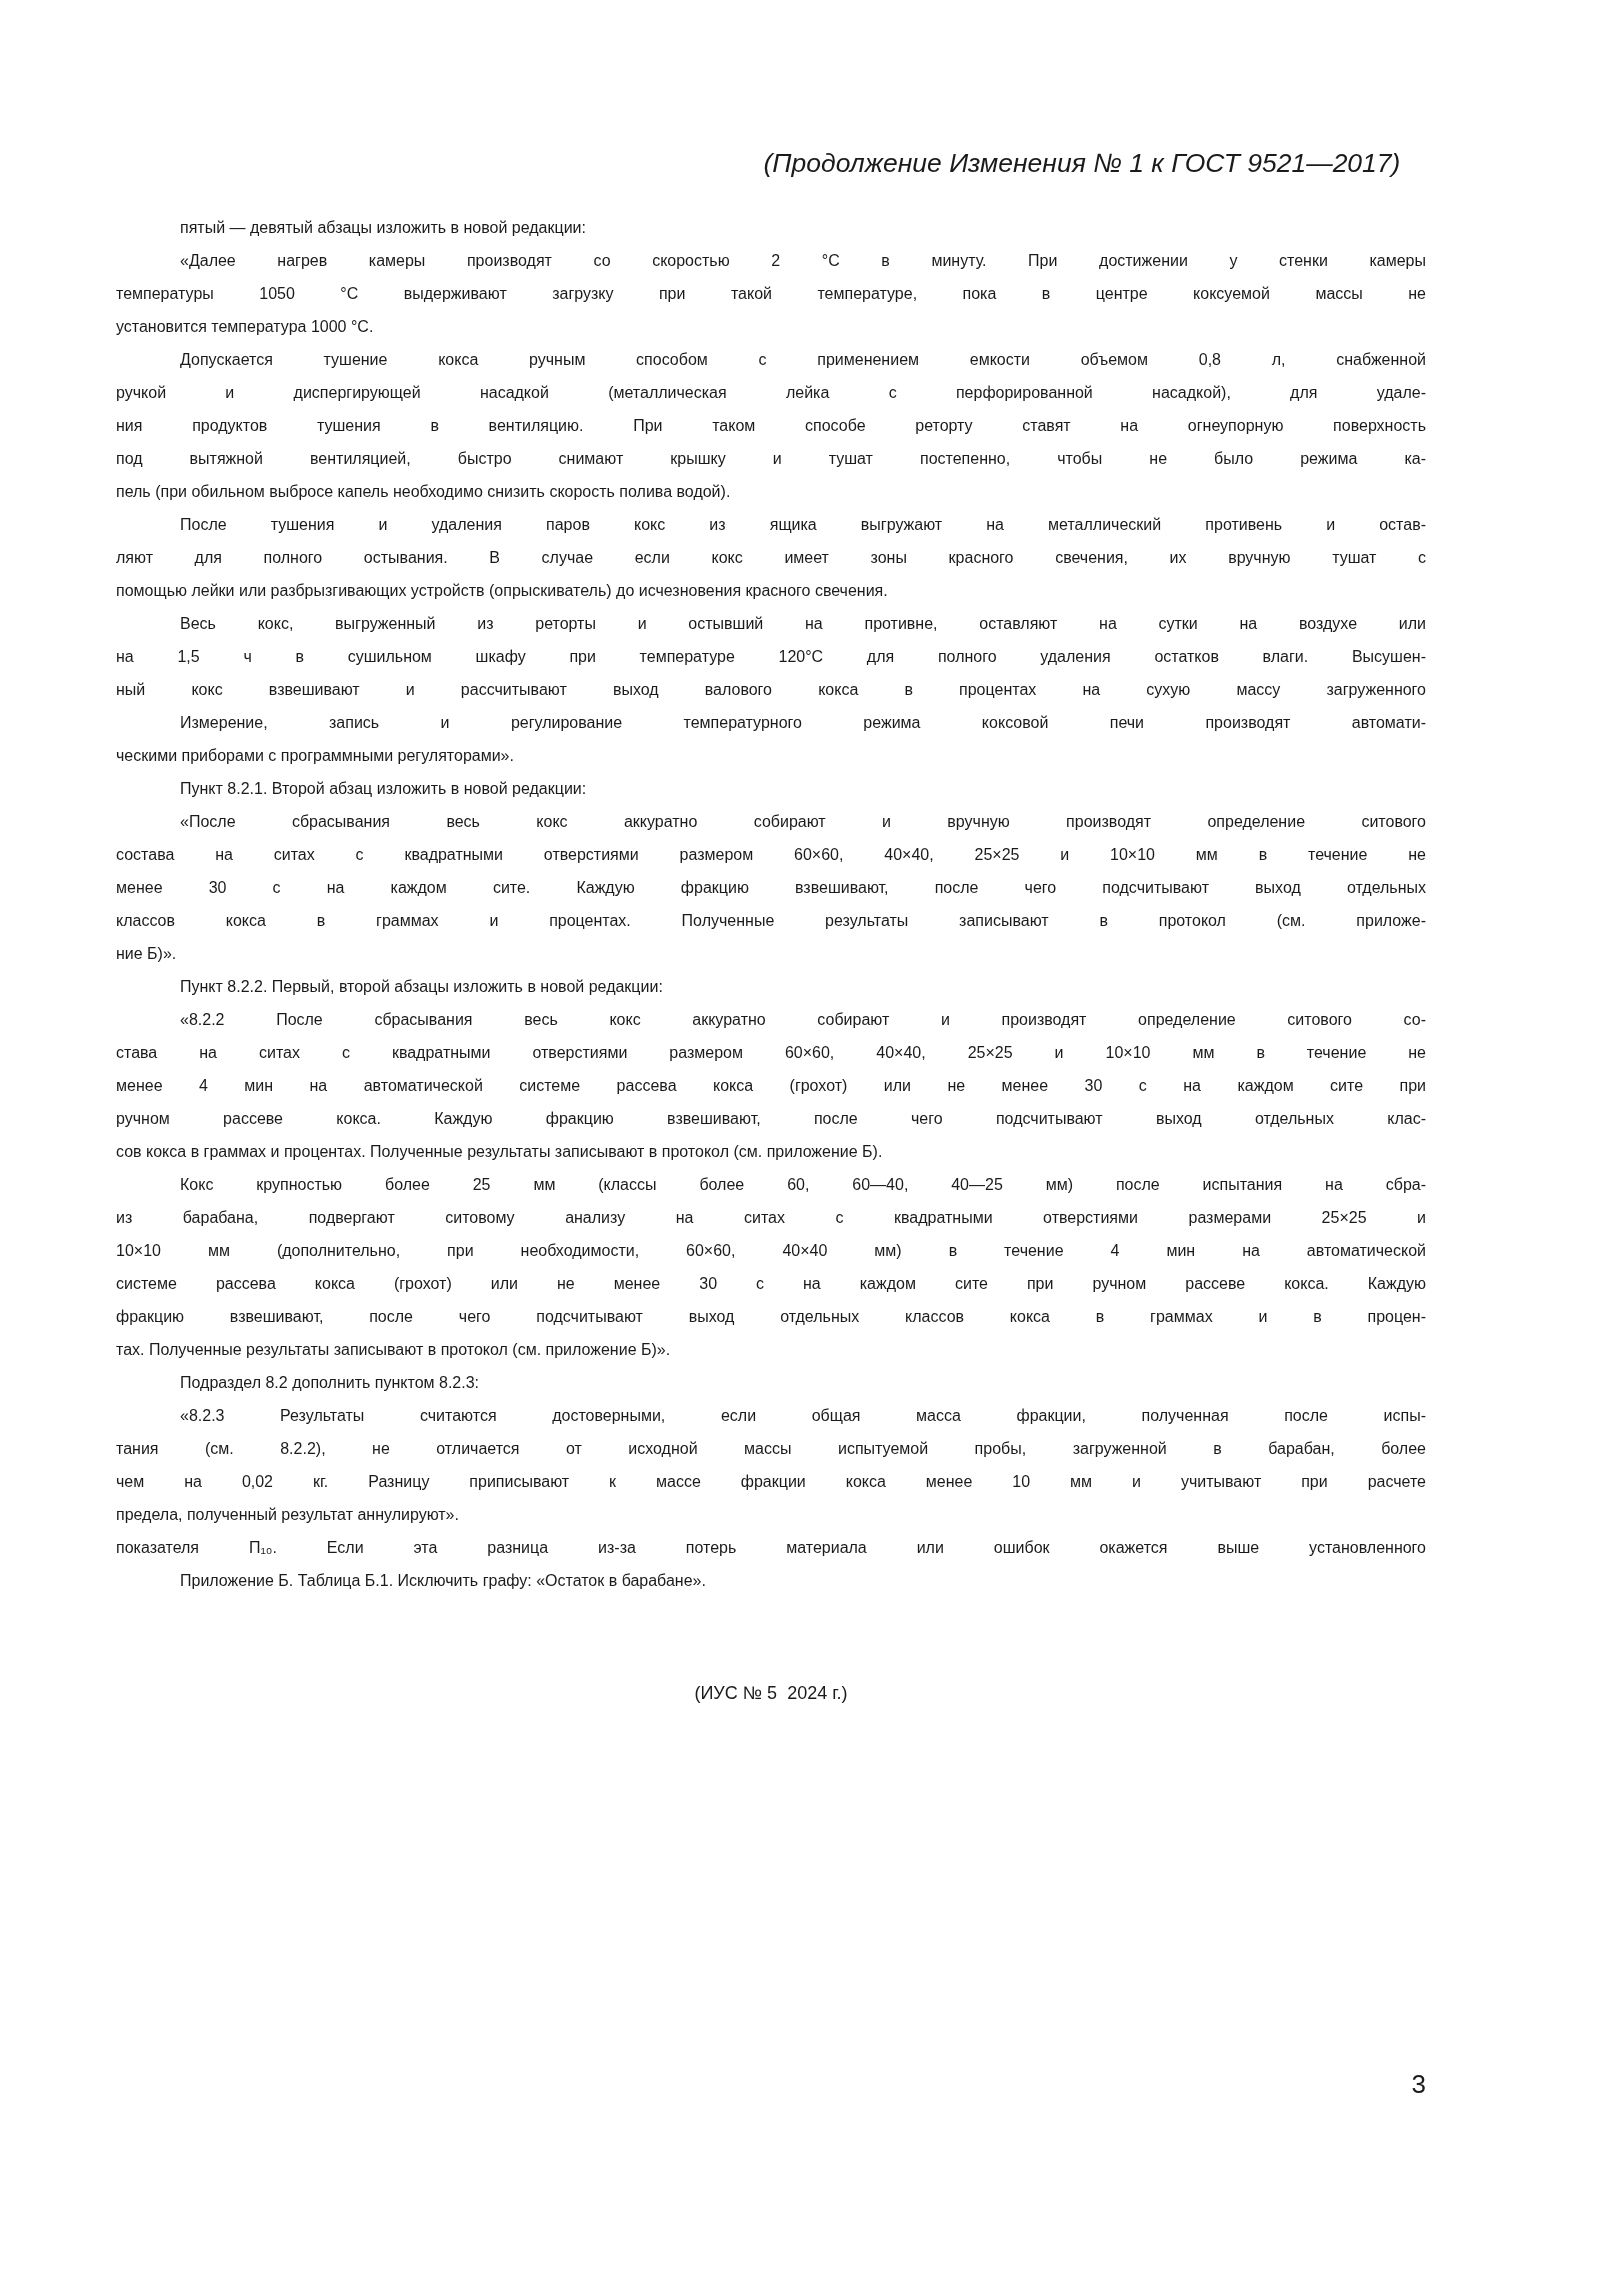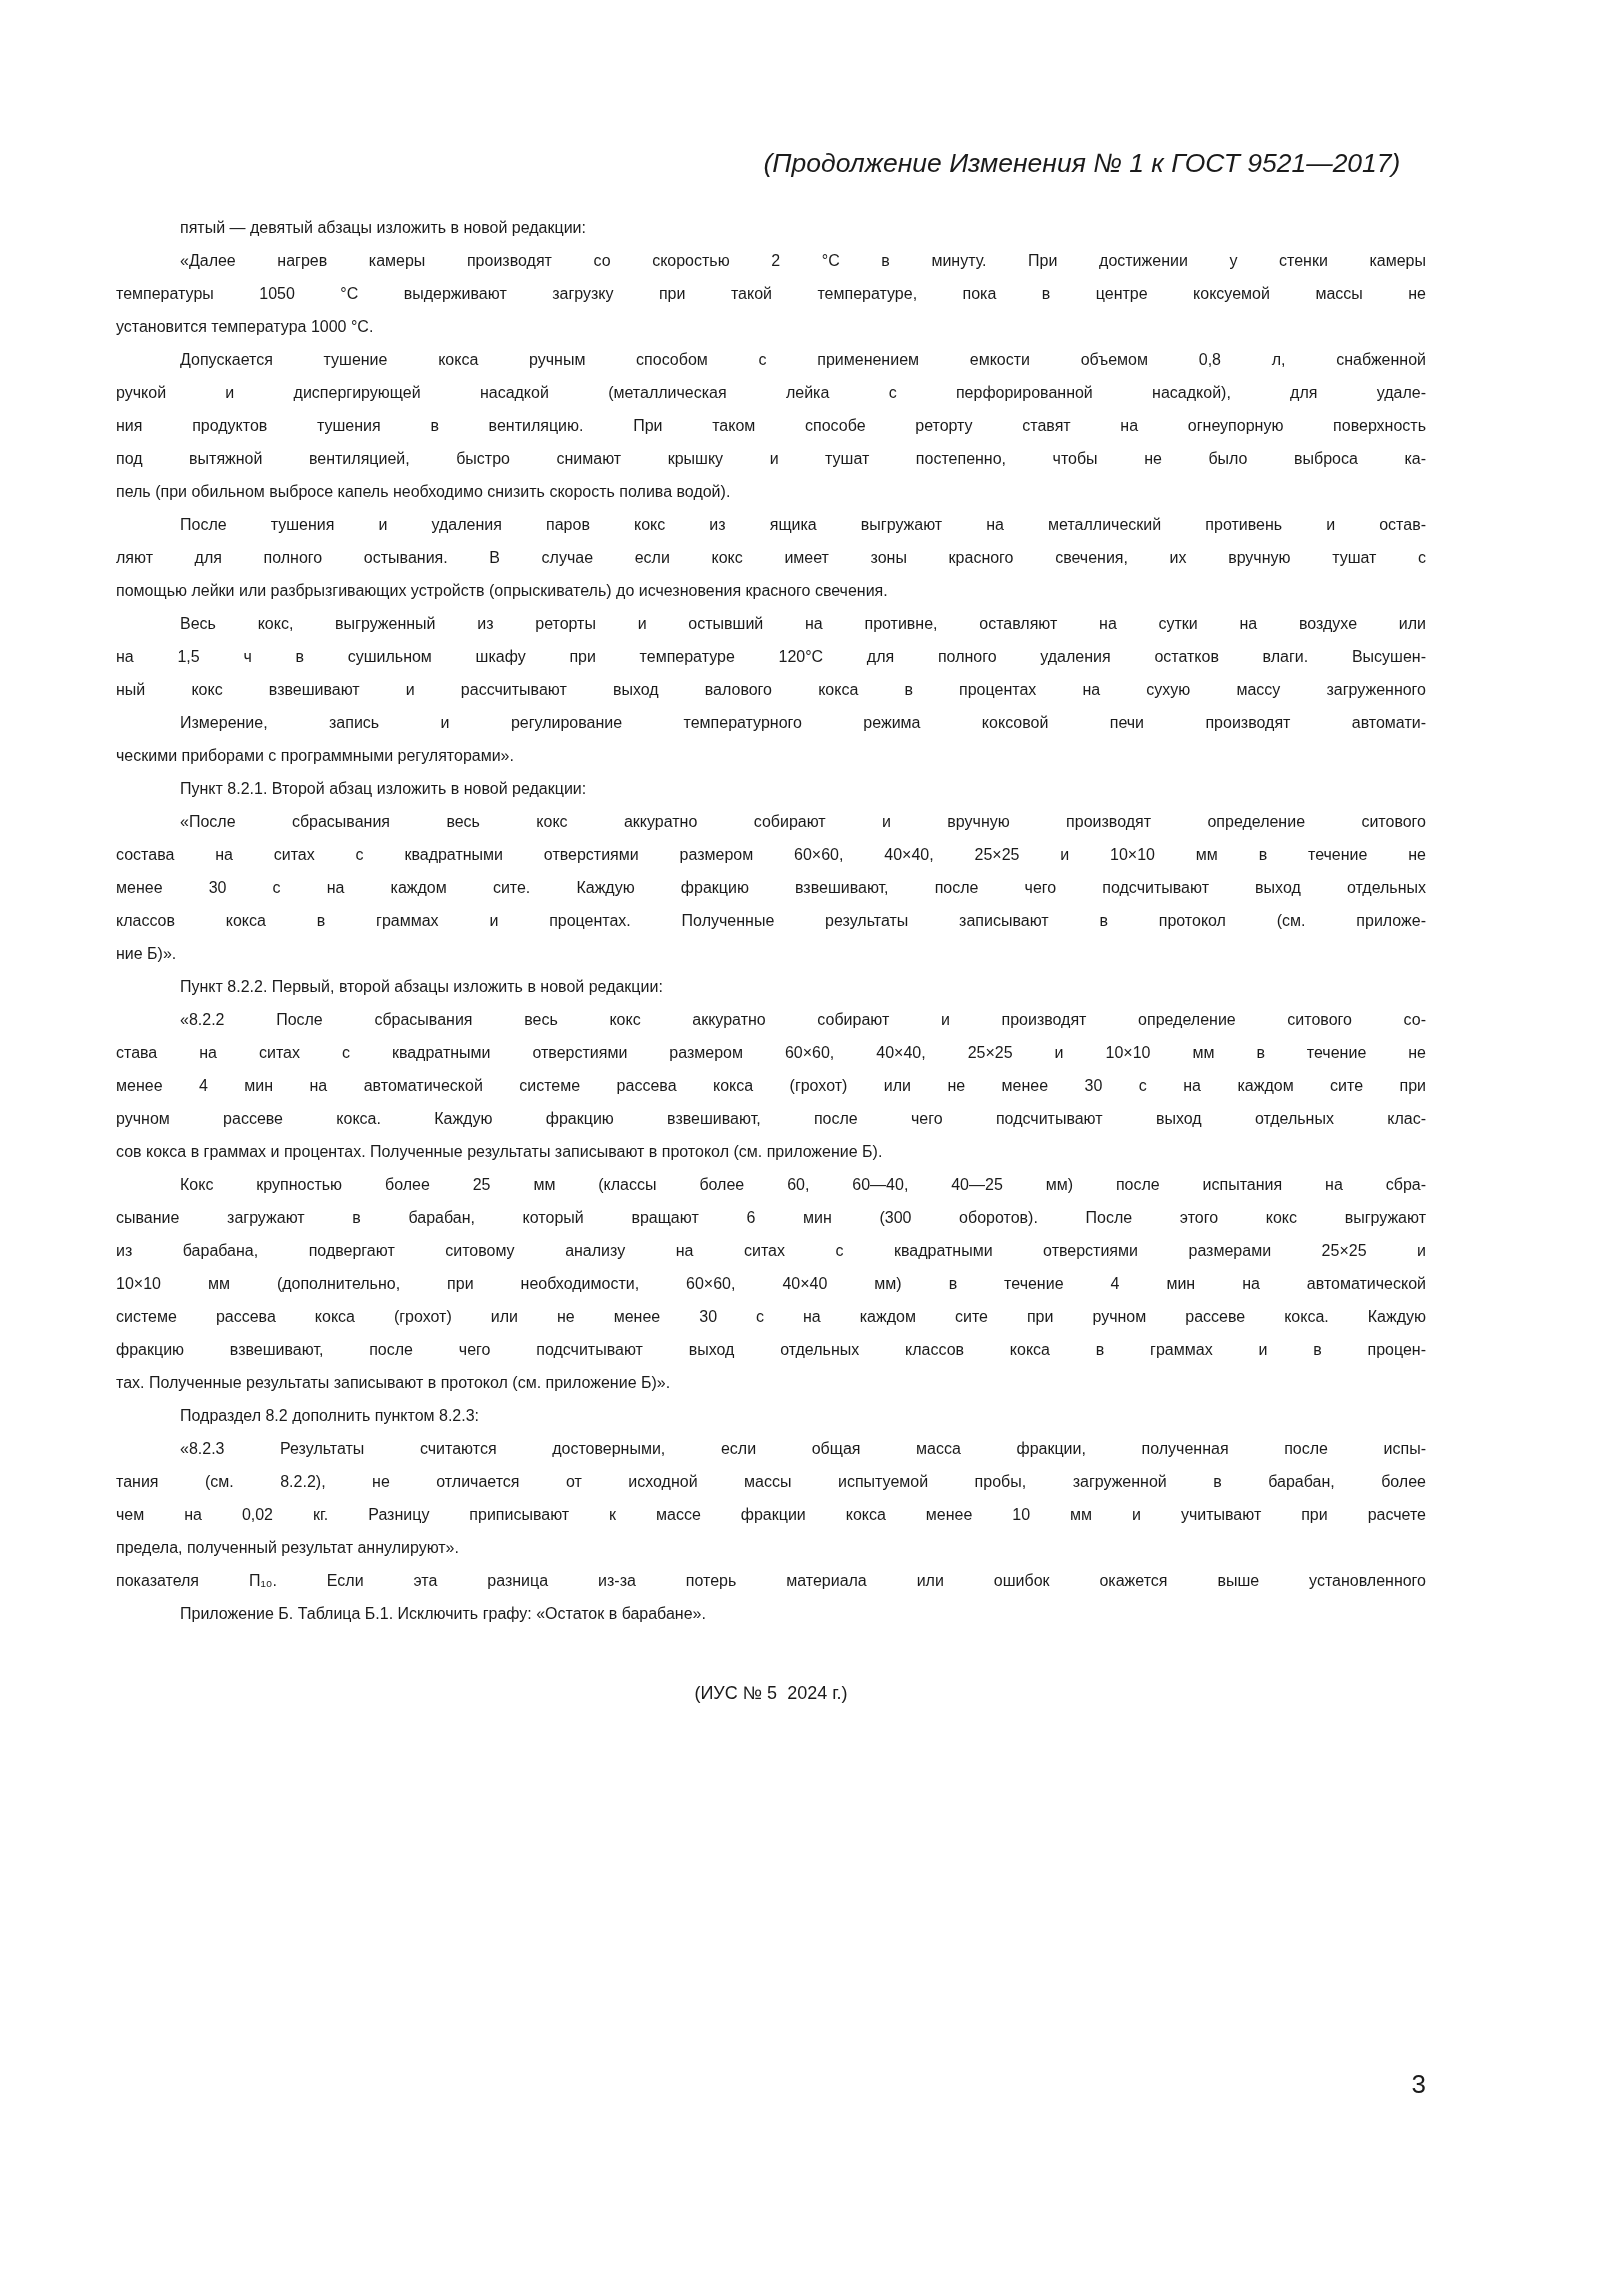--- a/index.html
+++ b/index.html
@@ -77,21 +77,21 @@
       </div>
       <div class="para">
         <div class="ln first">«Далее нагрев камеры производят со скоростью 2 °С в минуту. При достижении у стенки камеры</div>
         <div class="ln">температуры 1050 °С выдерживают загрузку при такой температуре, пока в центре коксуемой массы не</div>
         <div class="ln last">установится температура 1000 °С.</div>
       </div>
       <div class="para">
         <div class="ln first">Допускается тушение кокса ручным способом с применением емкости объемом 0,8 л, снабженной</div>
         <div class="ln">ручкой и диспергирующей насадкой (металлическая лейка с перфорированной насадкой), для удале-</div>
         <div class="ln">ния продуктов тушения в вентиляцию. При таком способе реторту ставят на огнеупорную поверхность</div>
-        <div class="ln">под вытяжной вентиляцией, быстро снимают крышку и тушат постепенно, чтобы не было выброса ка-</div>
+        <div class="ln">под вытяжной вентиляцией, быстро снимают крышку и тушат постепенно, чтобы не было режима ка-</div>
         <div class="ln last">пель (при обильном выбросе капель необходимо снизить скорость полива водой).</div>
       </div>
       <div class="para">
         <div class="ln first">После тушения и удаления паров кокс из ящика выгружают на металлический противень и остав-</div>
         <div class="ln">ляют для полного остывания. В случае если кокс имеет зоны красного свечения, их вручную тушат с</div>
         <div class="ln last">помощью лейки или разбрызгивающих устройств (опрыскиватель) до исчезновения красного свечения.</div>
       </div>
       <div class="para">
         <div class="ln first">Весь кокс, выгруженный из реторты и остывший на противне, оставляют на сутки на воздухе или</div>
         <div class="ln">на 1,5 ч в сушильном шкафу при температуре 120°С для полного удаления остатков влаги. Высушен-</div>
@@ -116,21 +116,20 @@
       </div>
       <div class="para">
         <div class="ln first">«8.2.2 После сбрасывания весь кокс аккуратно собирают и производят определение ситового со-</div>
         <div class="ln">става на ситах с квадратными отверстиями размером 60×60, 40×40, 25×25 и 10×10 мм в течение не</div>
         <div class="ln">менее 4 мин на автоматической системе рассева кокса (грохот) или не менее 30 с на каждом сите при</div>
         <div class="ln">ручном рассеве кокса. Каждую фракцию взвешивают, после чего подсчитывают выход отдельных клас-</div>
         <div class="ln last">сов кокса в граммах и процентах. Полученные результаты записывают в протокол (см. приложение Б).</div>
       </div>
       <div class="para">
         <div class="ln first">Кокс крупностью более 25 мм (классы более 60, 60—40, 40—25 мм) после испытания на сбра-</div>
-        <div class="ln">сывание загружают в барабан, который вращают 6 мин (300 оборотов). После этого кокс выгружают</div>
         <div class="ln">из барабана, подвергают ситовому анализу на ситах с квадратными отверстиями размерами 25×25 и</div>
         <div class="ln">10×10 мм (дополнительно, при необходимости, 60×60, 40×40 мм) в течение 4 мин на автоматической</div>
         <div class="ln">системе рассева кокса (грохот) или не менее 30 с на каждом сите при ручном рассеве кокса. Каждую</div>
         <div class="ln">фракцию взвешивают, после чего подсчитывают выход отдельных классов кокса в граммах и в процен-</div>
         <div class="ln last">тах. Полученные результаты записывают в протокол (см. приложение Б)».</div>
       </div>
       <div class="para">
         <div class="ln first last">Подраздел 8.2 дополнить пунктом 8.2.3:</div>
       </div>
       <div class="para">

